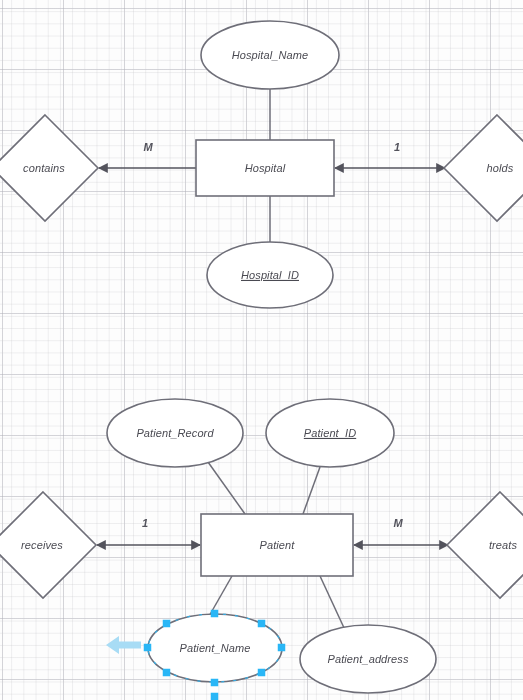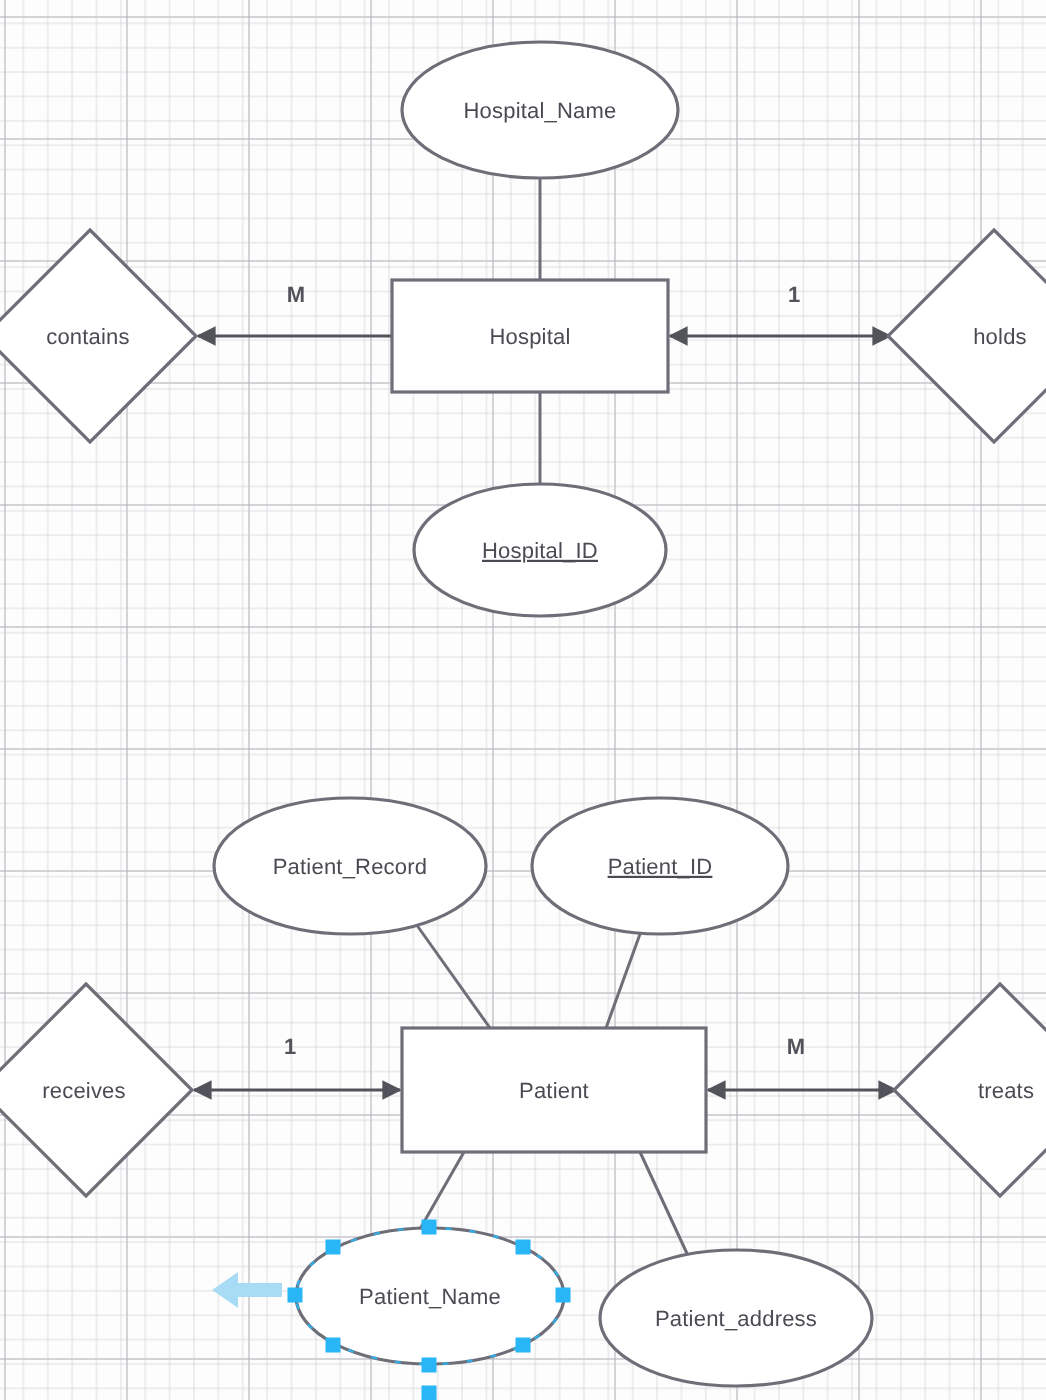--- a/index.html
+++ b/index.html
@@ -21,20 +21,21 @@
       linear-gradient(to right, rgba(200,200,205,0.30) 1px, transparent 1px),
       linear-gradient(to bottom, rgba(200,200,205,0.30) 1px, transparent 1px),
       linear-gradient(to right, rgba(178,178,186,0.55) 1px, transparent 1px),
       linear-gradient(to bottom, rgba(178,178,186,0.55) 1px, transparent 1px);
     background-size:
       12.2px 12.2px,
       12.2px 12.2px,
       61px 61px,
       61px 61px;
     background-position: -1px -1px, -1px -1px, 2px 8px, 2px 8px;
+    font-style: italic;
   }
   #diagram-svg {
     position: absolute;
     left: 0;
     top: 0;
     width: 523px;
     height: 700px;
   }
   .node-text {
     font-family: "Liberation Sans", sans-serif;

